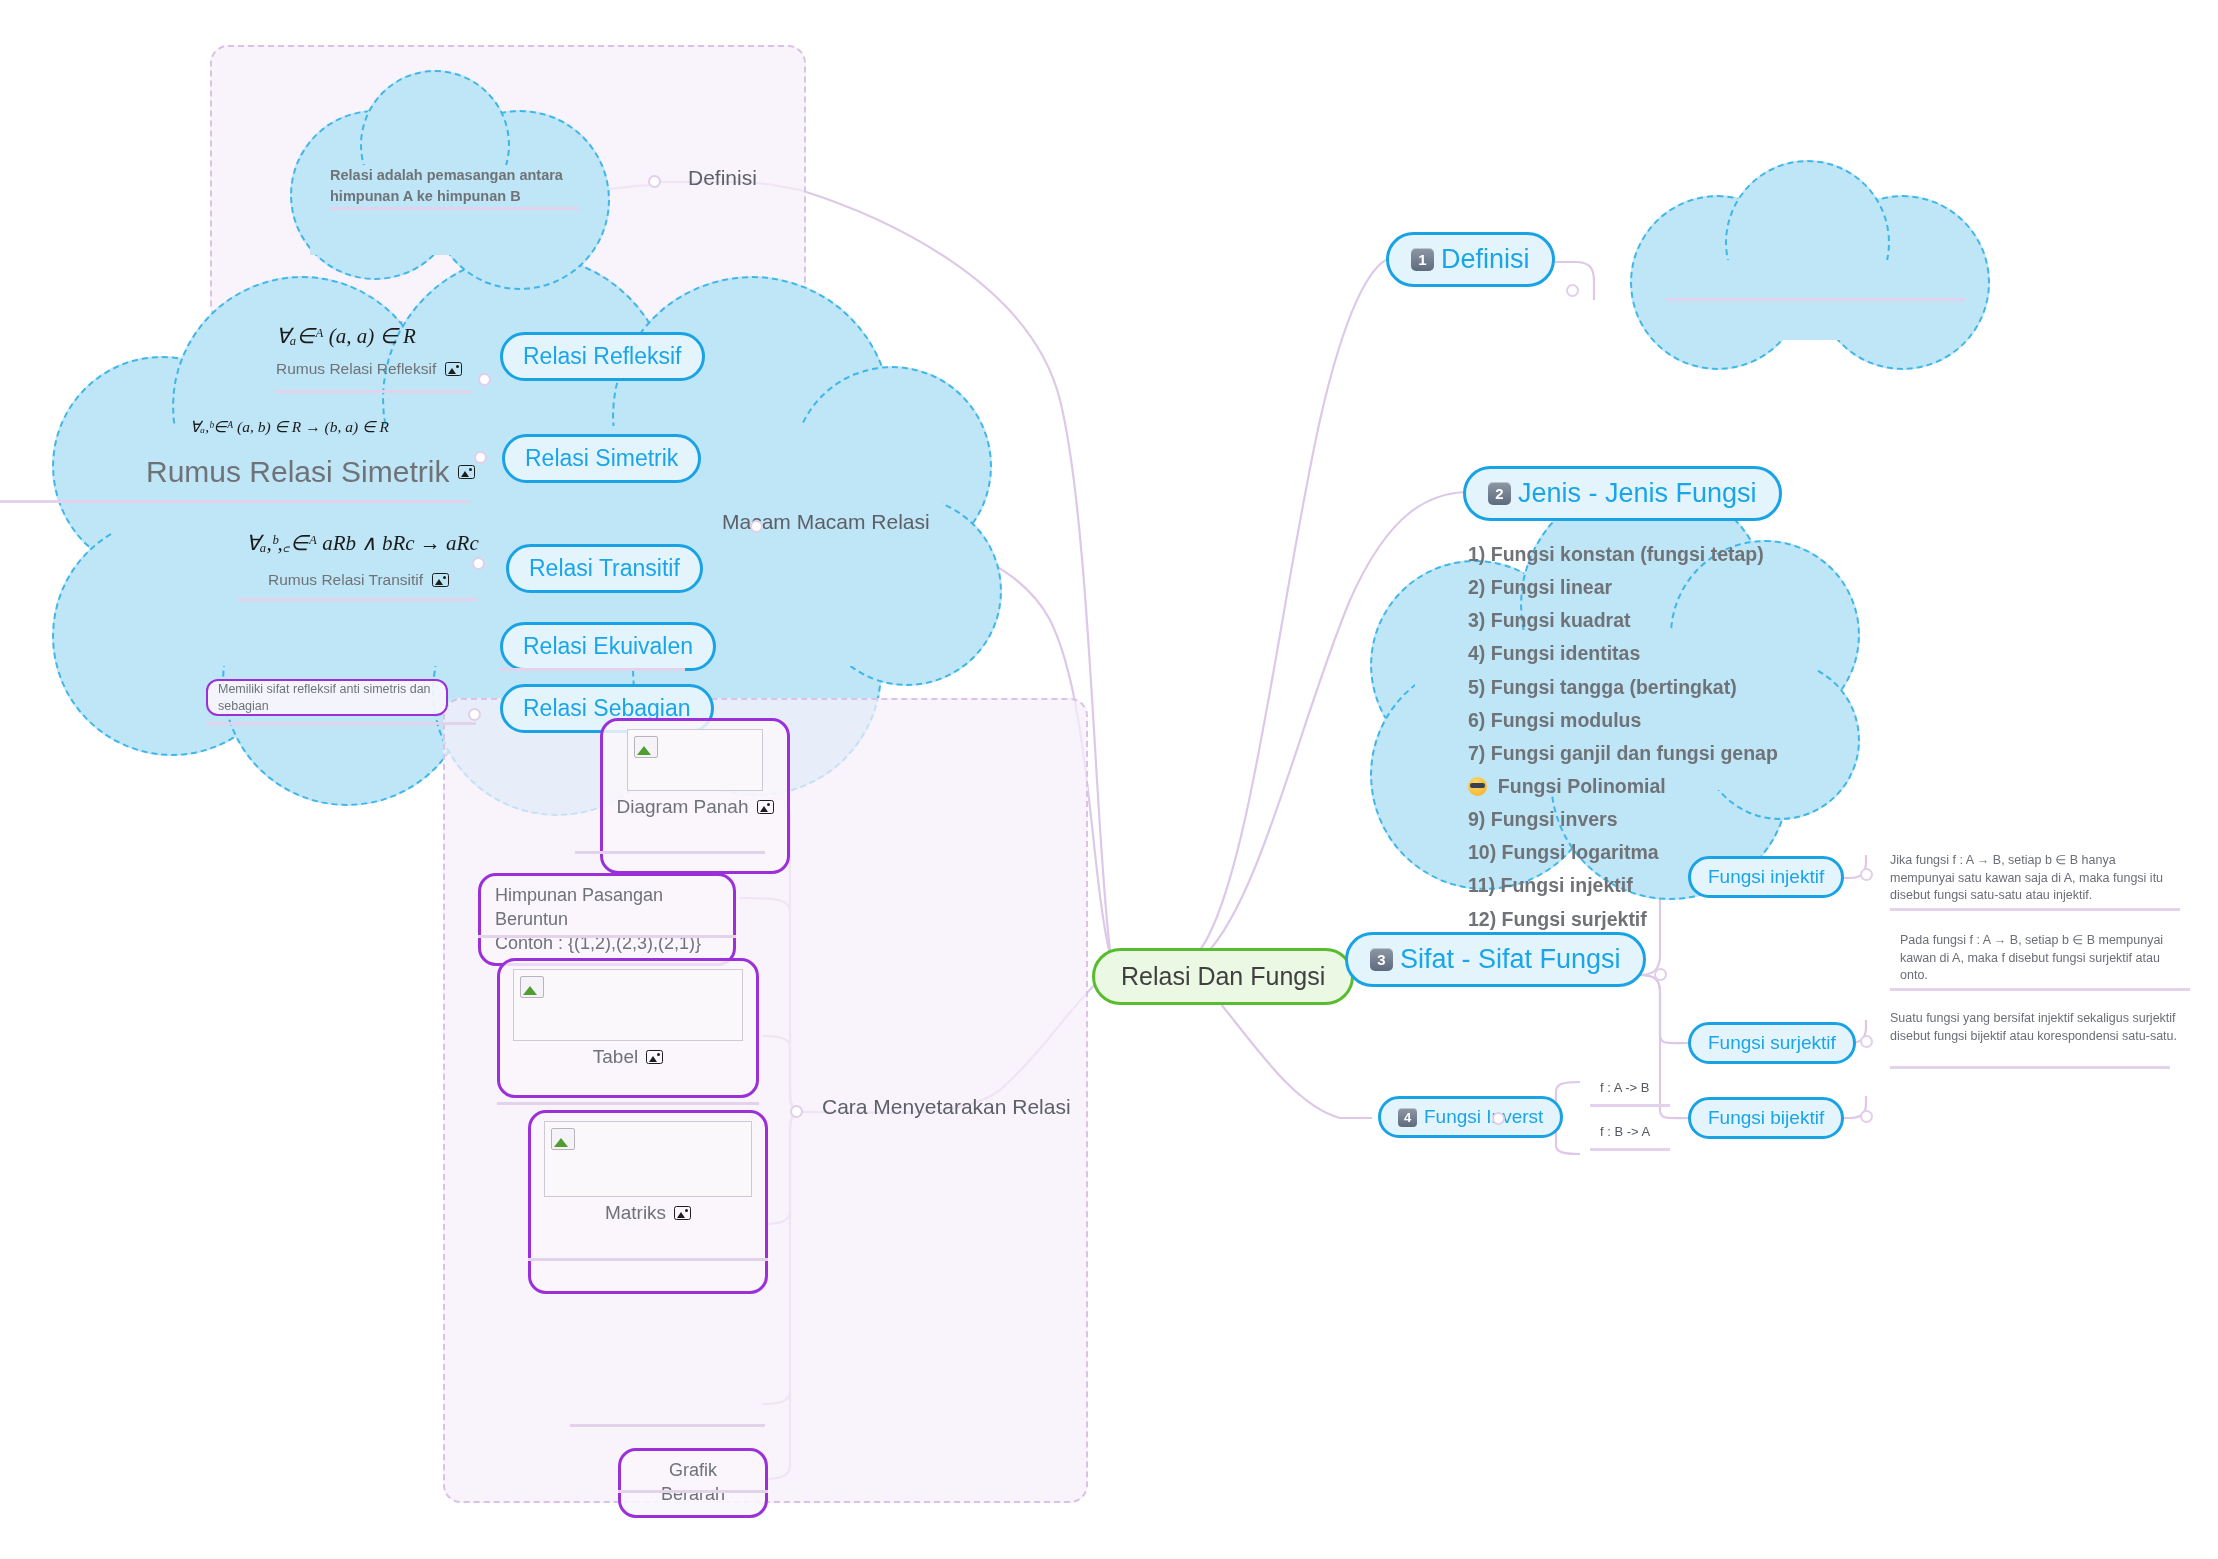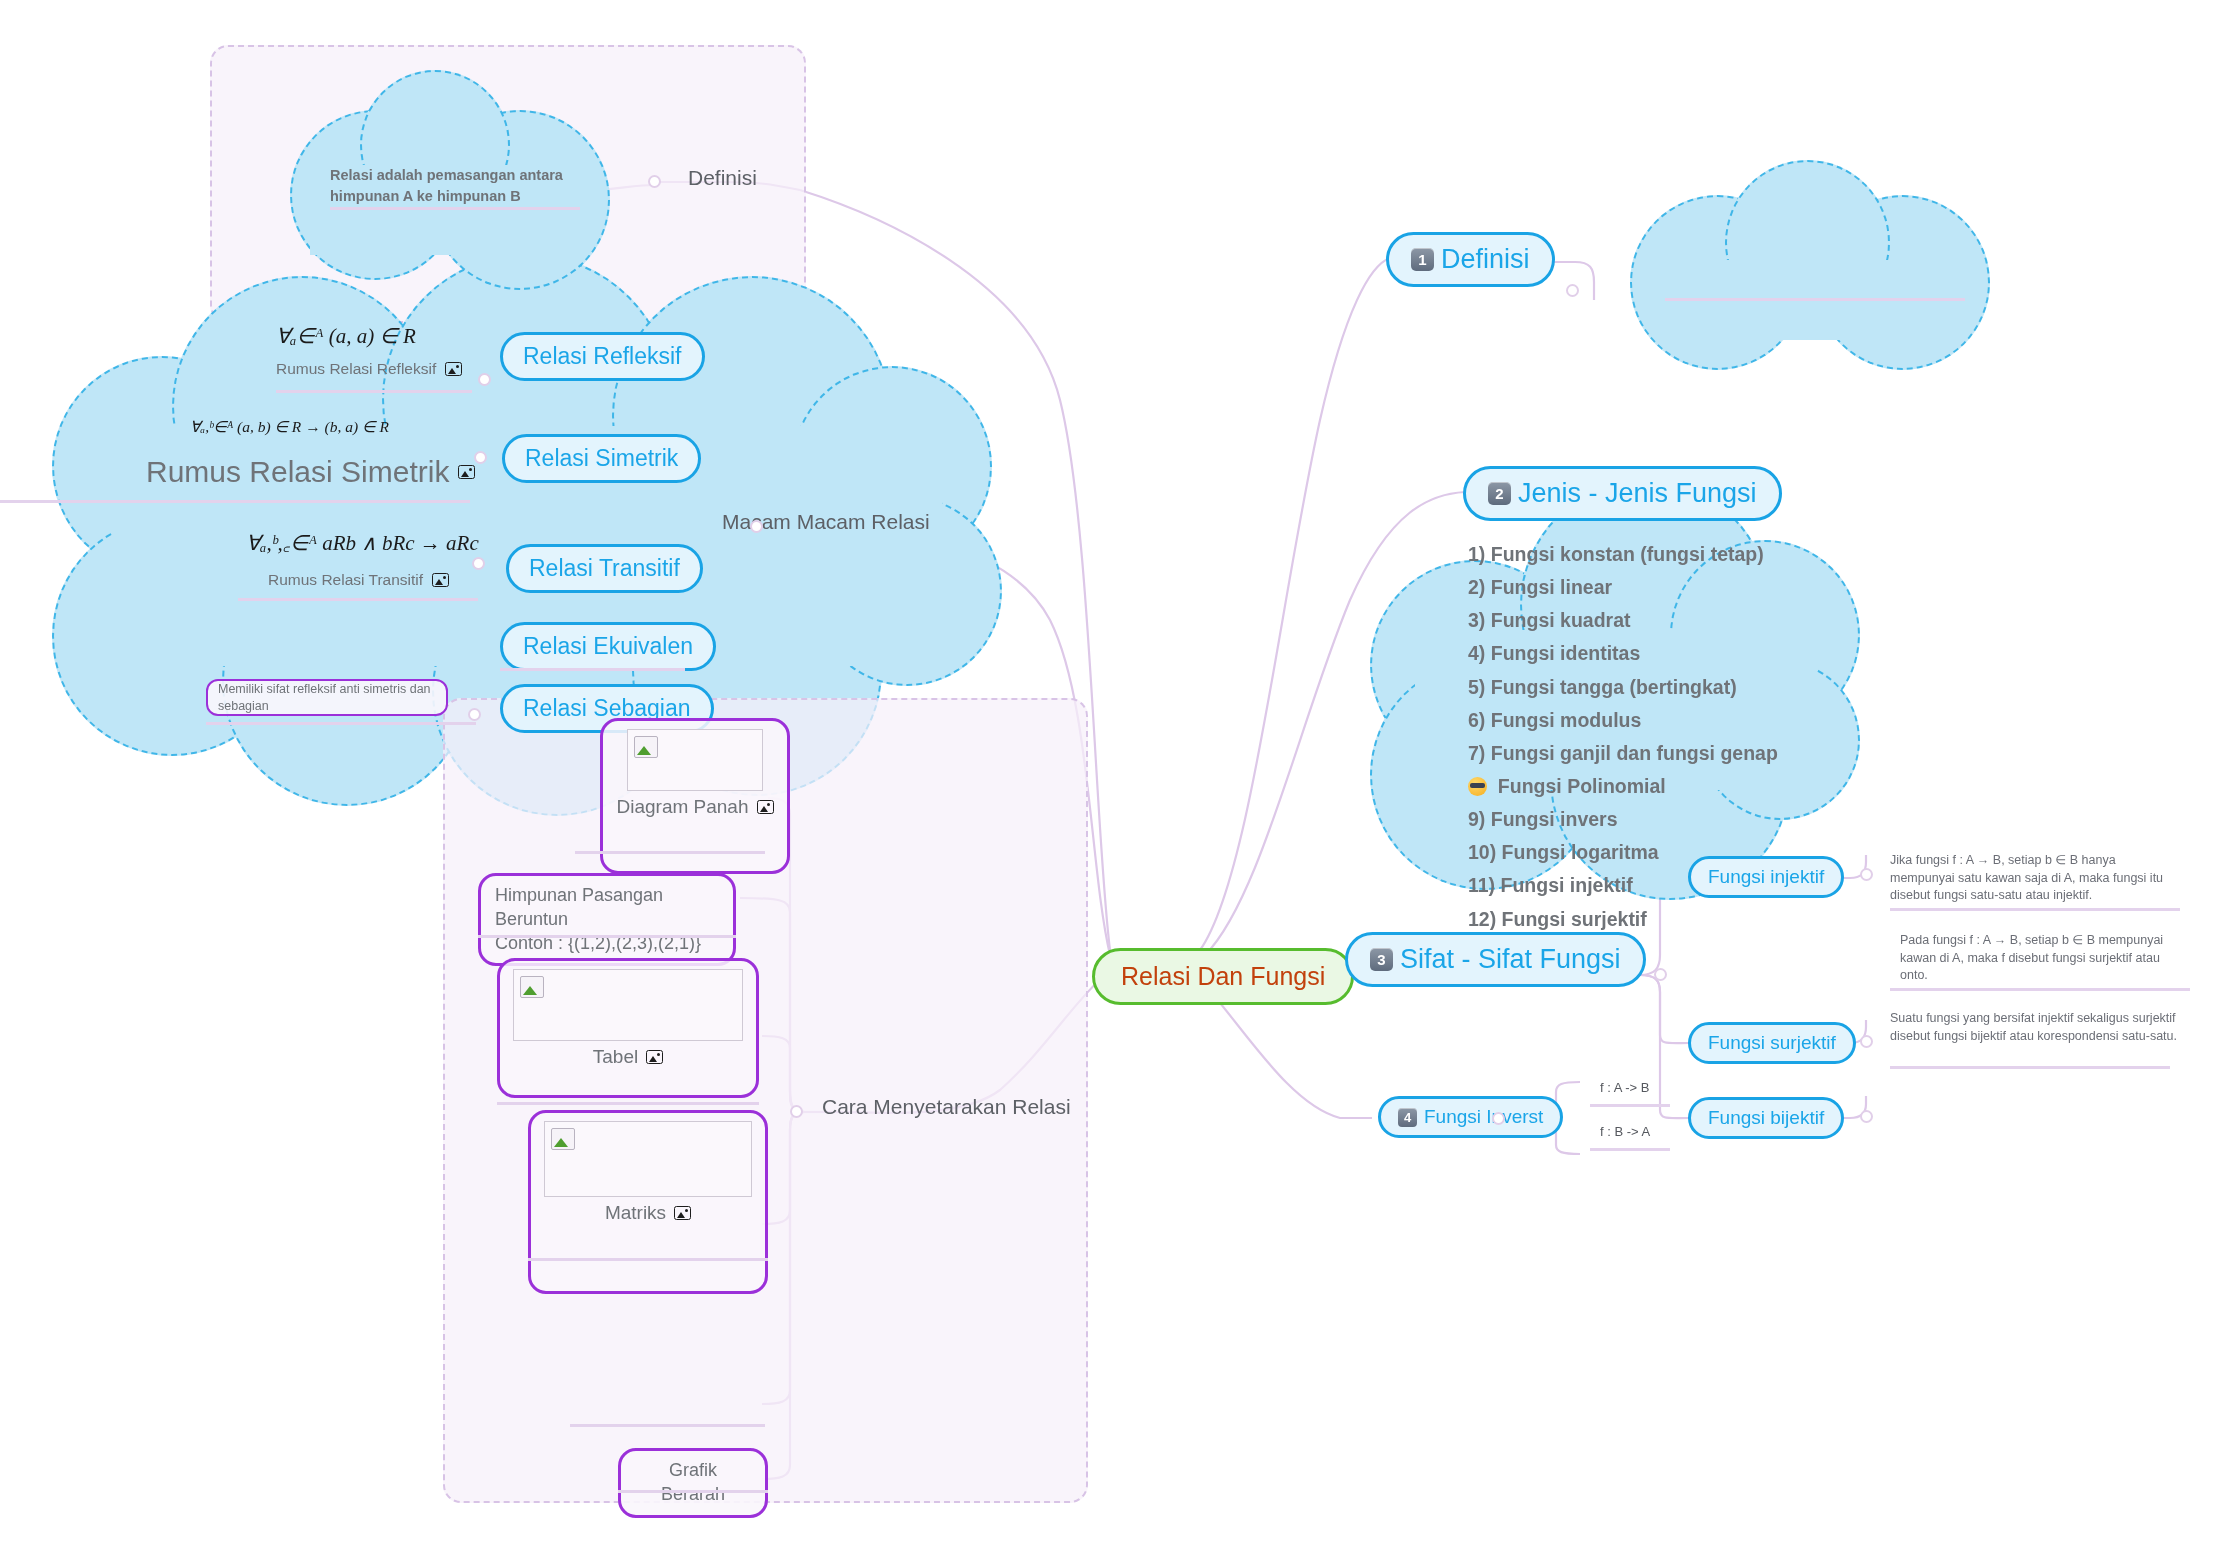--- a/index.html
+++ b/index.html
@@ -45,21 +45,21 @@
     color: #1aa5e8;
     padding: 7px 17px;
     font-size: 19px;
   }
   .pill-blue.big { font-size: 27px; padding: 9px 22px; }
   .pill-blue.mid { font-size: 23px; padding: 8px 20px; }
   .pill-green {
     background: #eaf8e4;
     border: 3.5px solid #57bc2e;
     border-radius: 999px;
-    color: #c2410c;
+    color: #404040;
     padding: 11px 26px;
     font-size: 25px;
   }
   .pill-purple {
     background: rgba(250,246,252,0.9);
     border: 3px solid #9b30d9;
     border-radius: 18px;
     color: #6f7378;
     padding: 8px 14px;
     font-size: 17px;

